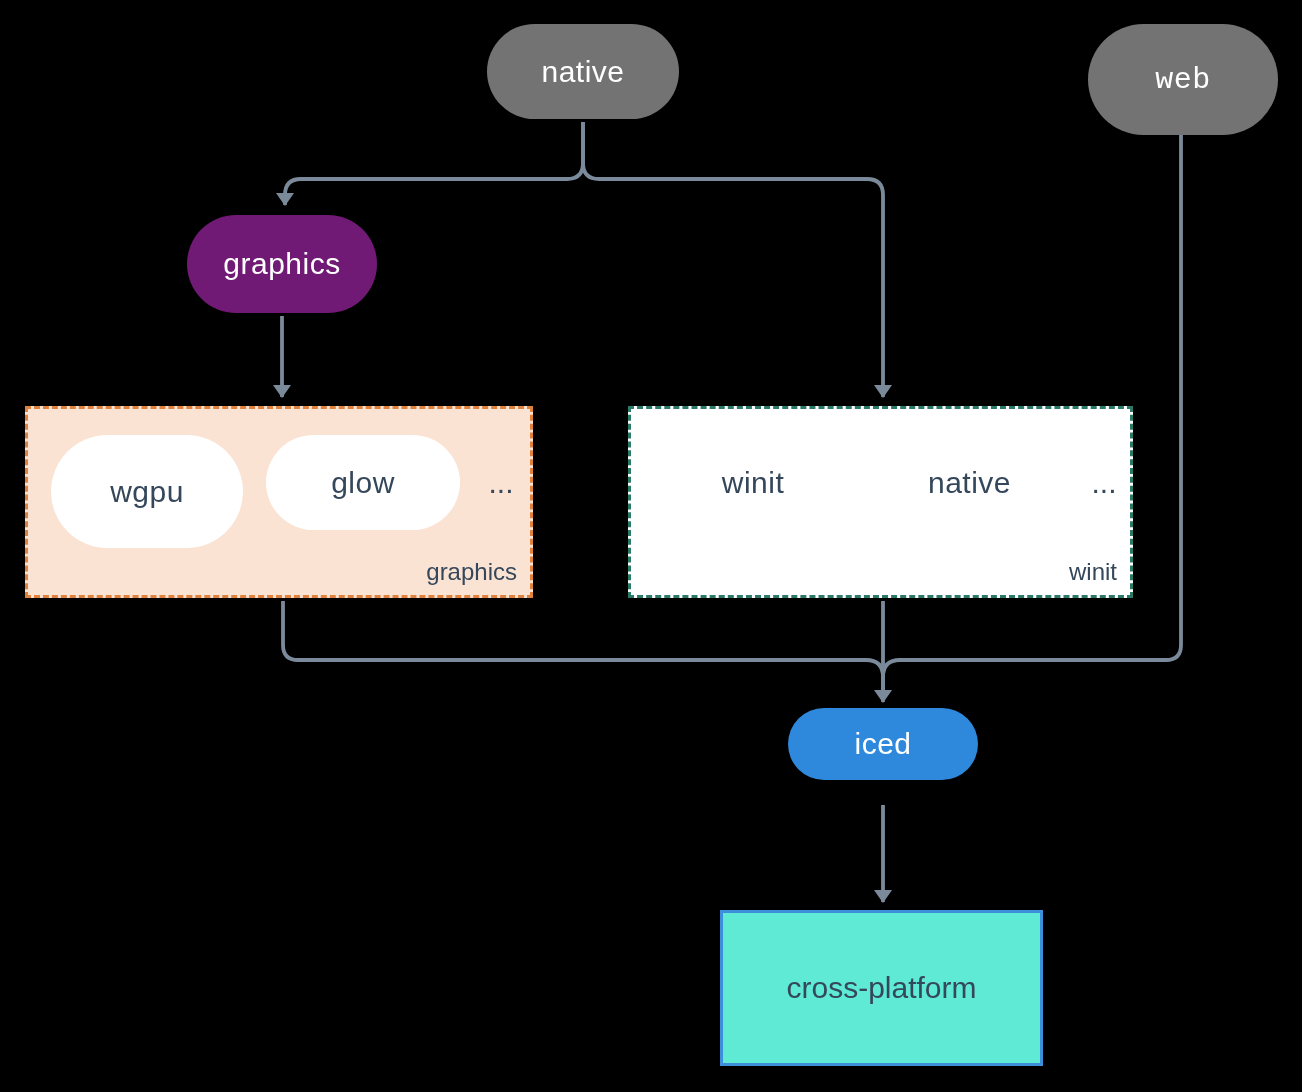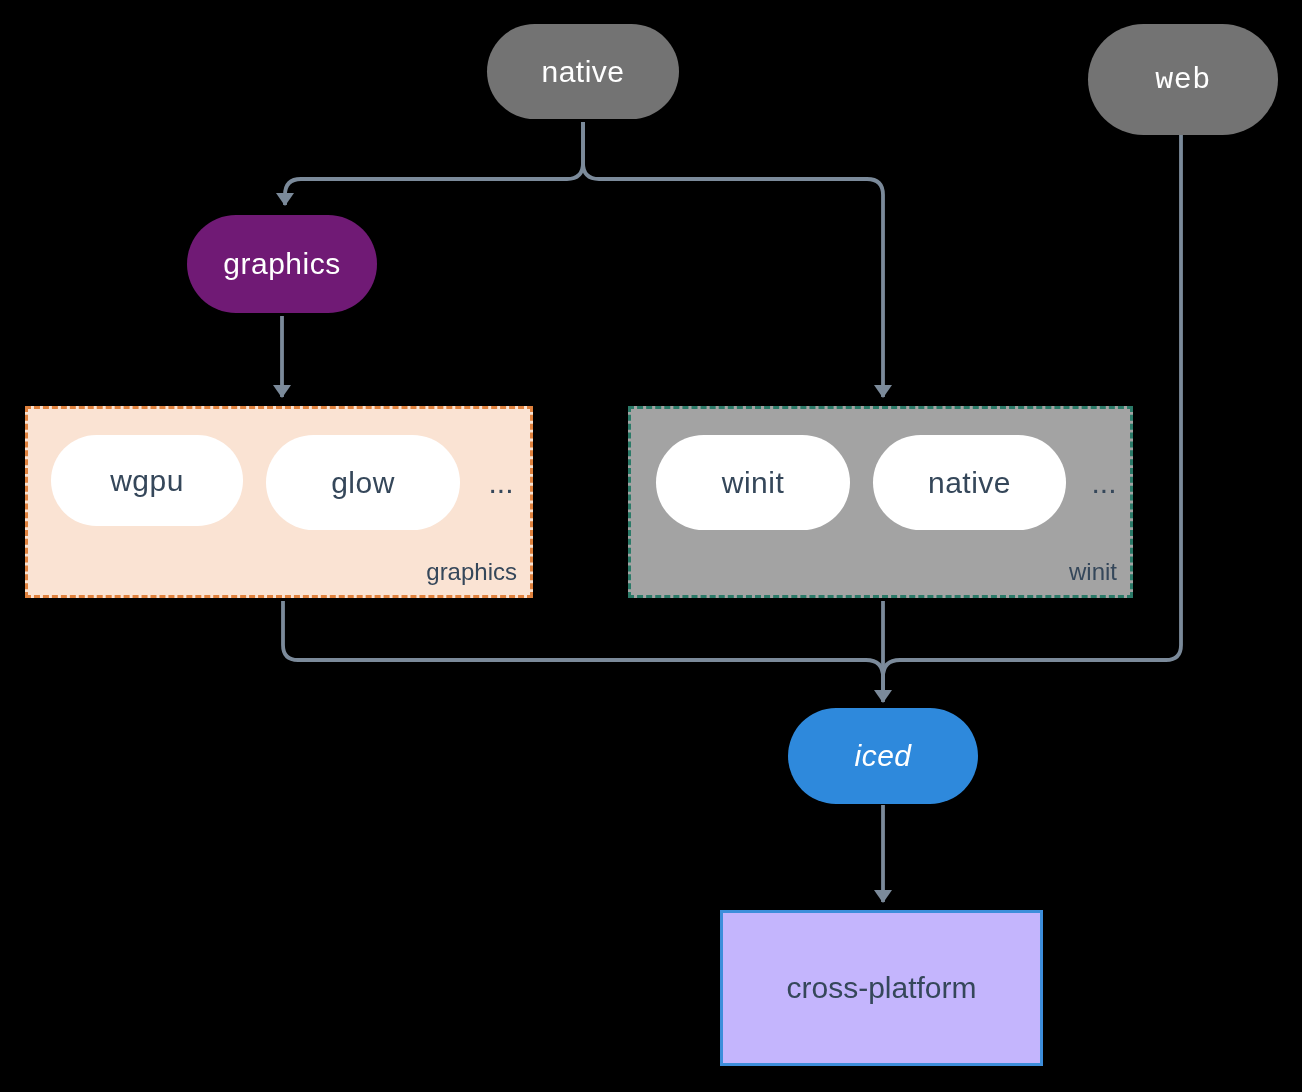--- a/index.html
+++ b/index.html
@@ -43,21 +43,21 @@
     height: 192px;
   }
   .group-box.renderers {
     left: 25px; top: 406px;
     background: #fae3d3;
     border: 3px dashed #e0823e;
   }
   .group-box.shells {
     left: 628px; top: 406px;
     width: 505px;
-    background: #a3a3a3;
+    background: #ffffff;
     border: 3px dashed #2b7a68;
   }
   .group-label {
     position: absolute;
     right: 13px;
     bottom: 9px;
     font-size: 24px;
     color: #35475a;
   }
   .ellipsis {
@@ -71,33 +71,33 @@
     justify-content: center;
     font-size: 30px;
     color: #35475a;
   }
   .inner-pill {
     font-size: 30px;
   }
   #node-native  { left: 487px; top: 24px;  width: 192px; height: 95px; }
   #node-web     { left: 1088px; top: 24px; width: 190px; height: 111px; font-family: Liberation Mono, monospace; }
   #node-graphics{ left: 187px; top: 215px; width: 190px; height: 98px; }
-  #node-iced    { left: 788px; top: 708px; width: 190px; height: 96px; font-style: italic; }
+  #node-iced    { left: 788px; top: 708px; width: 190px; height: 72px; }
 
-  #pill-wgpu   { left: 23px;  top: 26px; width: 192px; height: 91px; }
+  #pill-wgpu   { left: 23px;  top: 26px; width: 192px; height: 113px; }
   #pill-glow   { left: 238px; top: 26px; width: 194px; height: 95px; }
   #pill-winit  { left: 25px;  top: 26px; width: 194px; height: 95px; }
   #pill-glutin { left: 242px; top: 26px; width: 193px; height: 95px; }
 
   #node-application {
     position: absolute;
     left: 720px; top: 910px;
     width: 323px; height: 156px;
     box-sizing: border-box;
-    background: #c4b5fd;
+    background: #5eead4;
     border: 3px solid #3d8edb;
     color: #35475a;
     font-size: 30px;
     display: flex;
     flex-direction: column;
     align-items: center;
     justify-content: center;
     line-height: 1.55;
   }
   .edge {

